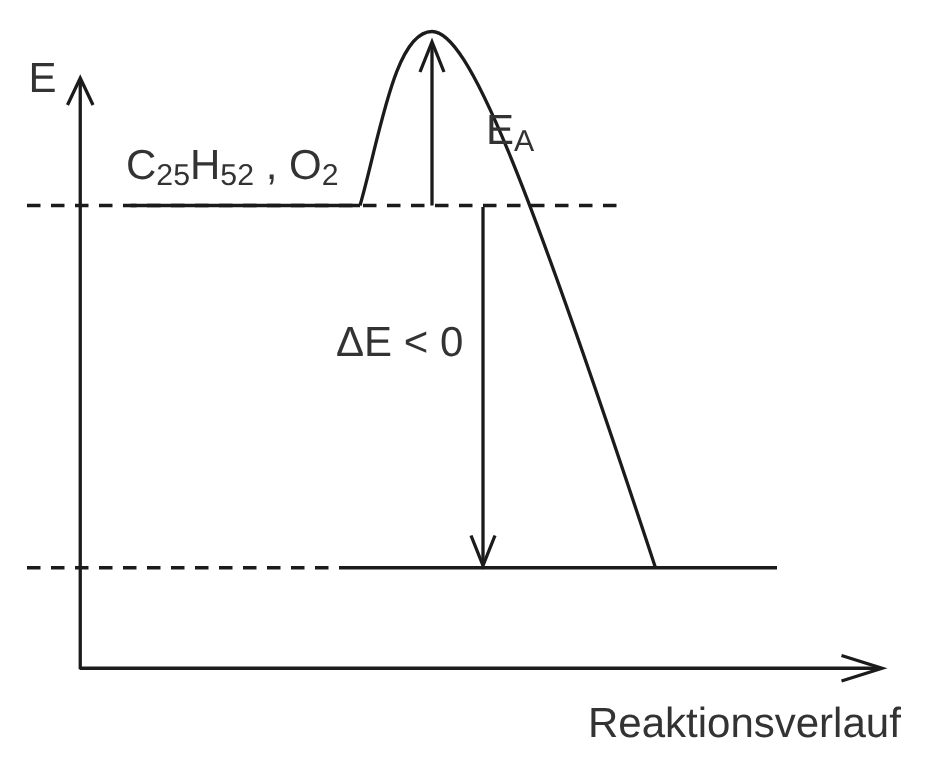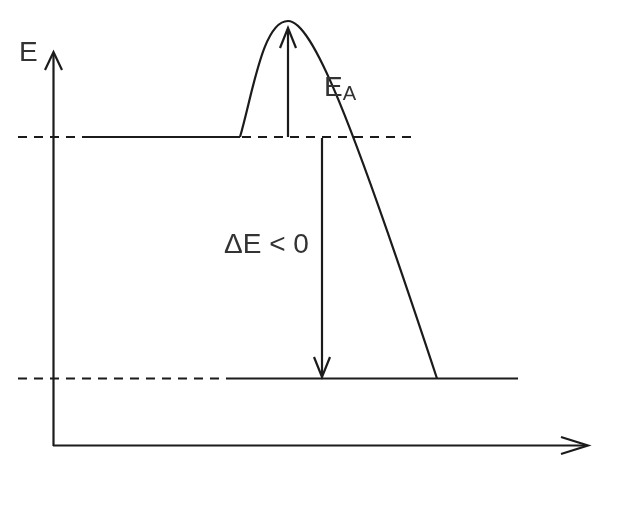--- a/index.html
+++ b/index.html
@@ -70,20 +70,22 @@
 
     <line class="stroke" x1="288" y1="137" x2="288" y2="30"></line>
     <polyline class="stroke" points="280,48 288,28 296,48"></polyline>
 
     <line class="stroke" x1="322" y1="138" x2="322" y2="375"></line>
     <polyline class="stroke" points="314,357 322,377 330,357"></polyline>
   </svg>
 
   <div class="lbl" style="left:19px; top:36px;">E</div>
 
+  <div class="lbl" style="left:84px; top:94px;"><span>C</span><sub>25</sub><span>H</span><sub>52</sub><span> , O</span><sub>2</sub></div>
 
   <div class="lbl" style="left:296px; top:71px;margin-left:28px;"><span>E</span><sub>A</sub></div>
 
-  <div class="lbl" style="left:224px; top:228px;">ΔE &lt; 0</div>
+  <div class="lbl" style="left:224px; top:212px;">ΔE &lt; 0</div>
 
 
+  <div class="lbl axis-label-x" style="left:392px; top:466px;">Reaktionsverlauf</div>
 
 </div>
 
 </body></html>

